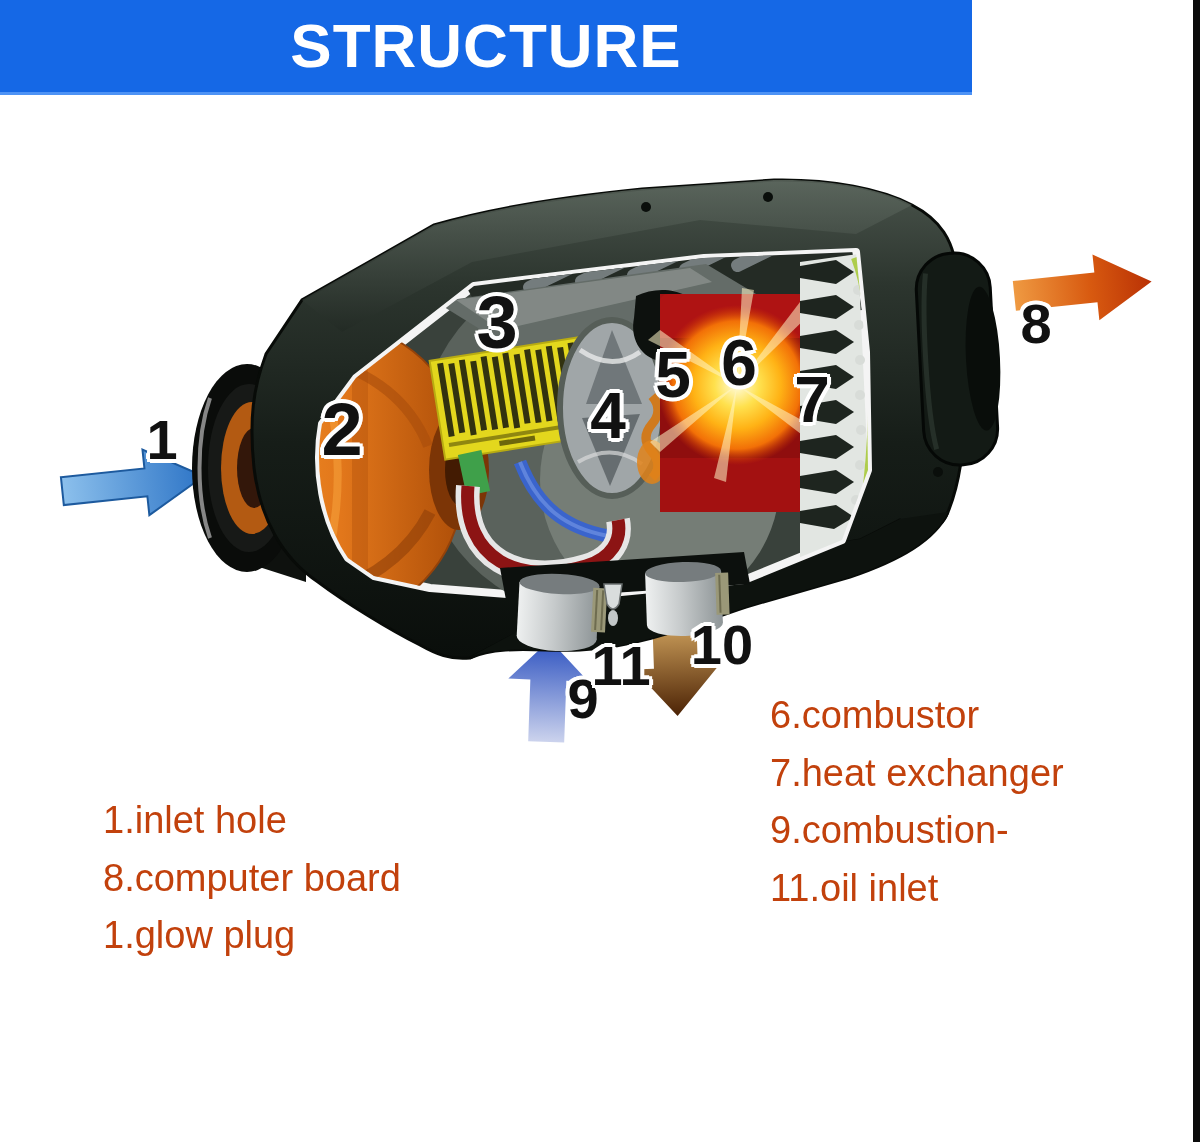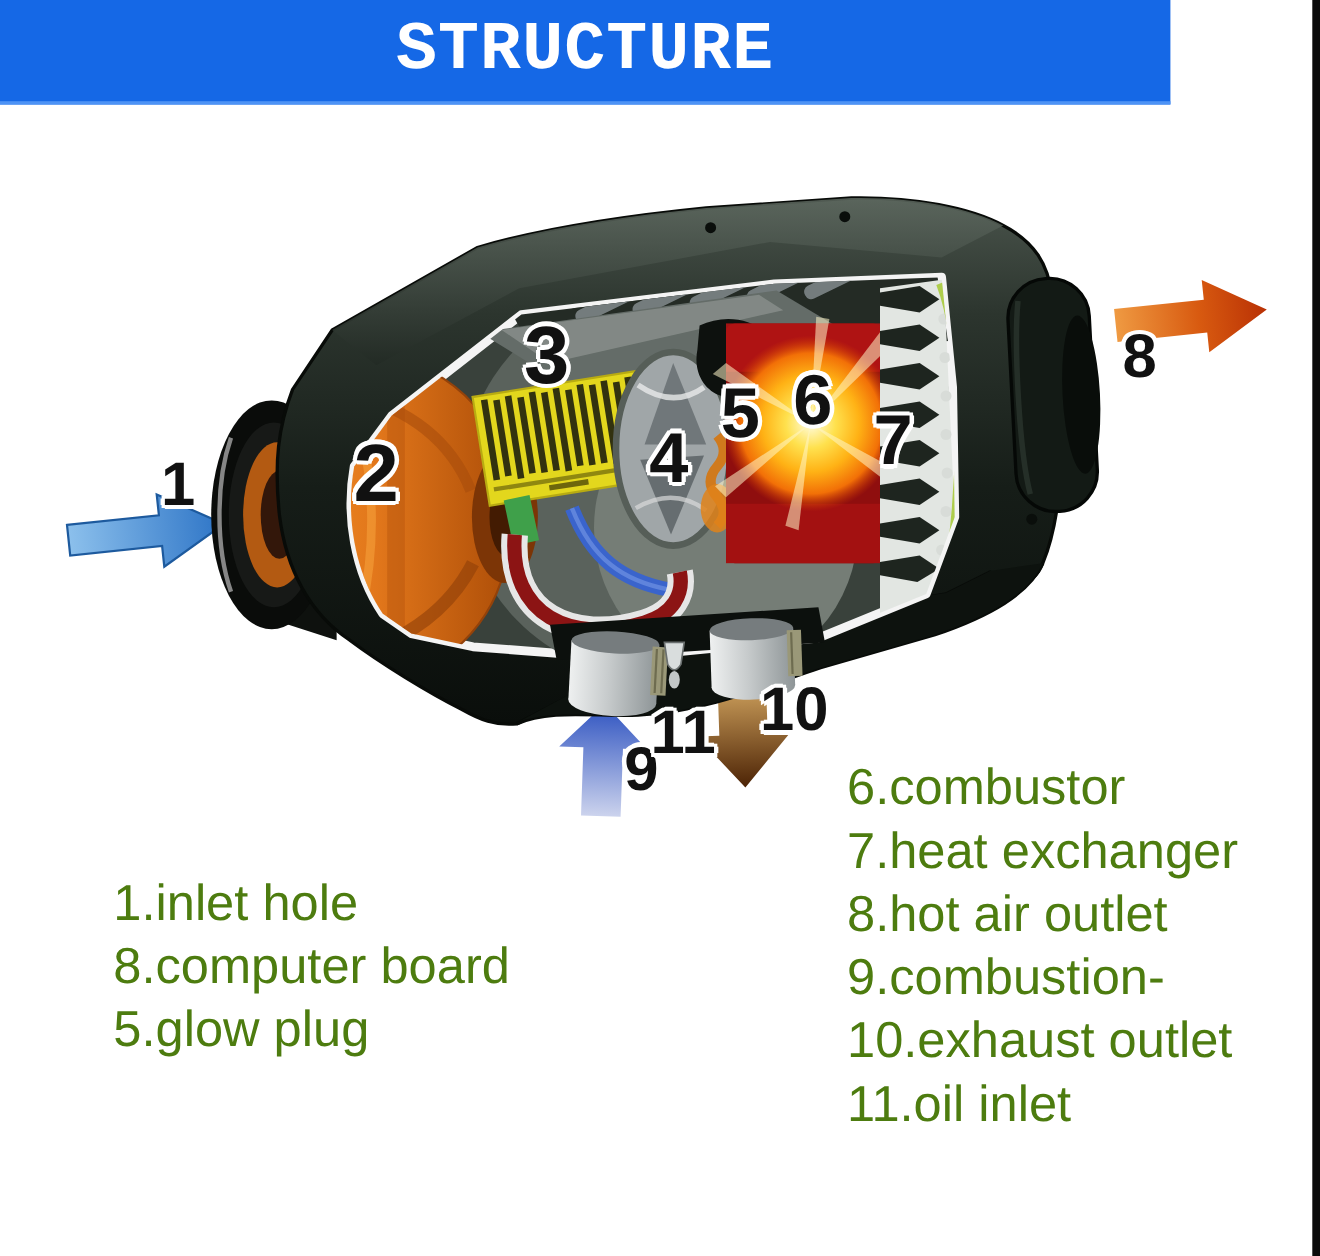--- a/index.html
+++ b/index.html
@@ -1,23 +1,23 @@
 <!DOCTYPE html>
 <html><head>
 <meta charset="utf-8">
 <style>
   html,body{margin:0;padding:0;}
   body{
     width:1200px;height:1142px;position:relative;background:#ffffff;
     font-family:"Liberation Sans", sans-serif;overflow:hidden;
   }
   .header{
-    position:absolute;top:0;left:0;width:1064px;height:92px;
+    position:absolute;top:0;left:0;width:972px;height:92px;
     background:#1568e6;border-bottom:3px solid #4e93f5;
-    display:flex;align-items:center;justify-content:center;z-index:3;font-family:Liberation Mono, monospace;
+    display:flex;align-items:center;justify-content:center;z-index:3;
   }
   .header .title{
     margin:0;color:#ffffff;font-size:62px;font-weight:bold;
     letter-spacing:1px;line-height:1;
   }
   .right-strip{
     position:absolute;top:0;right:0;width:7px;height:1142px;
     background:#0b0b0b;z-index:5;
   }
   .stage{position:absolute;inset:0;z-index:1;}
@@ -36,21 +36,21 @@
   .c3 {left:497px; top:323px;}
   .c4 {left:608px; top:416px;}
   .c5 {left:673px; top:375px;}
   .c6 {left:739px; top:363px;}
   .c7 {left:812px; top:400px;}
   .c8 {left:1036px;top:324px;}
   .c9 {left:583px; top:699px;}
   .c10{left:722px; top:645px;}
   .c11{left:621px; top:626px;margin-top:40px;}
   .legend-col{
-    position:absolute;color:#4d7c0f;font-size:46px;line-height:57.5px;
+    position:absolute;color:#c2410c;font-size:38px;line-height:57.5px;
     z-index:2;white-space:nowrap;
   }
   .legend-left{left:103px;top:792px;}
   .legend-right{left:770px;top:687px;}
 </style>
 </head>
 <body>
 
 <div class="header">
   <h1 class="title">STRUCTURE</h1>
@@ -307,22 +307,20 @@
 <span class="callout cs-lg c6">6</span>
 <span class="callout cs-lg c7">7</span>
 <span class="callout cs-md c8">8</span>
 <span class="callout cs-md c9">9</span>
 <span class="callout cs-md c10">10</span>
 <span class="callout cs-md c11">11</span>
 
 <div class="legend-col legend-left">
   <div>1.inlet hole</div>
   <div>8.computer board</div>
-  <div>5.glow plug</div>
+  <div>1.glow plug</div>
 </div>
 <div class="legend-col legend-right">
   <div>6.combustor</div>
   <div>7.heat exchanger</div>
-  <div>8.hot air outlet</div>
   <div>9.combustion-</div>
-  <div>10.exhaust outlet</div>
   <div>11.oil inlet</div>
 </div>
 
 </body></html>

